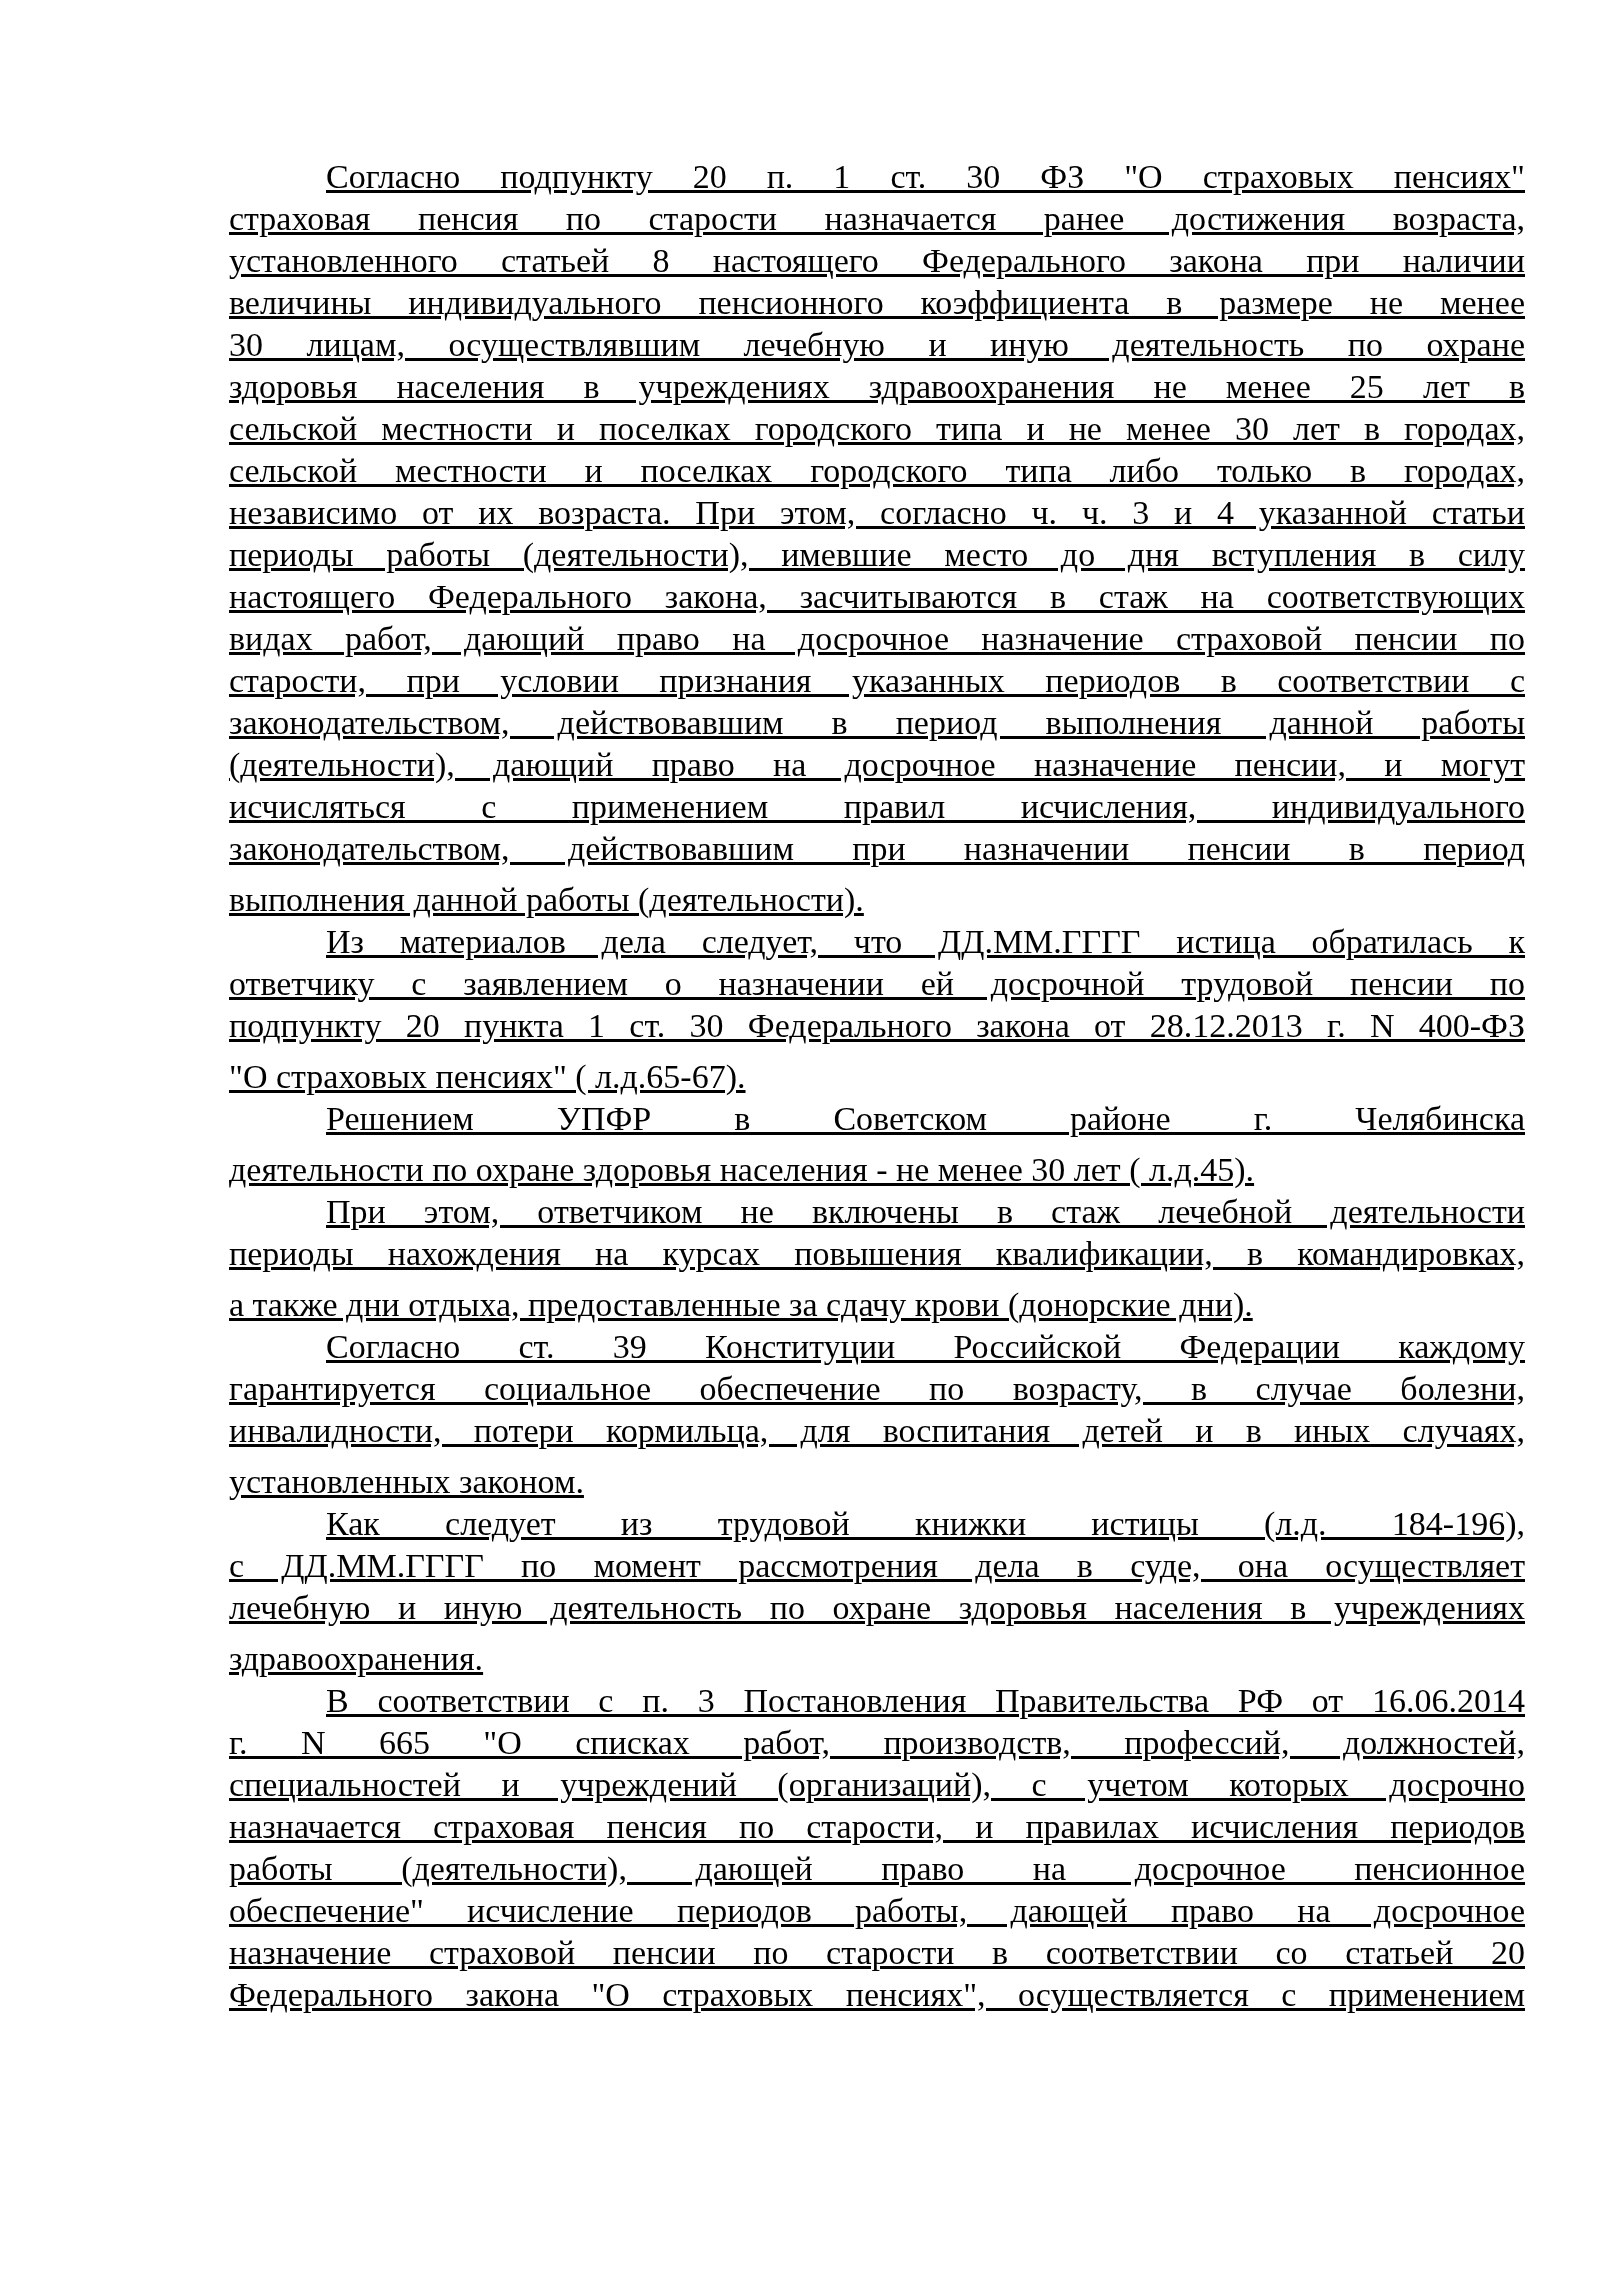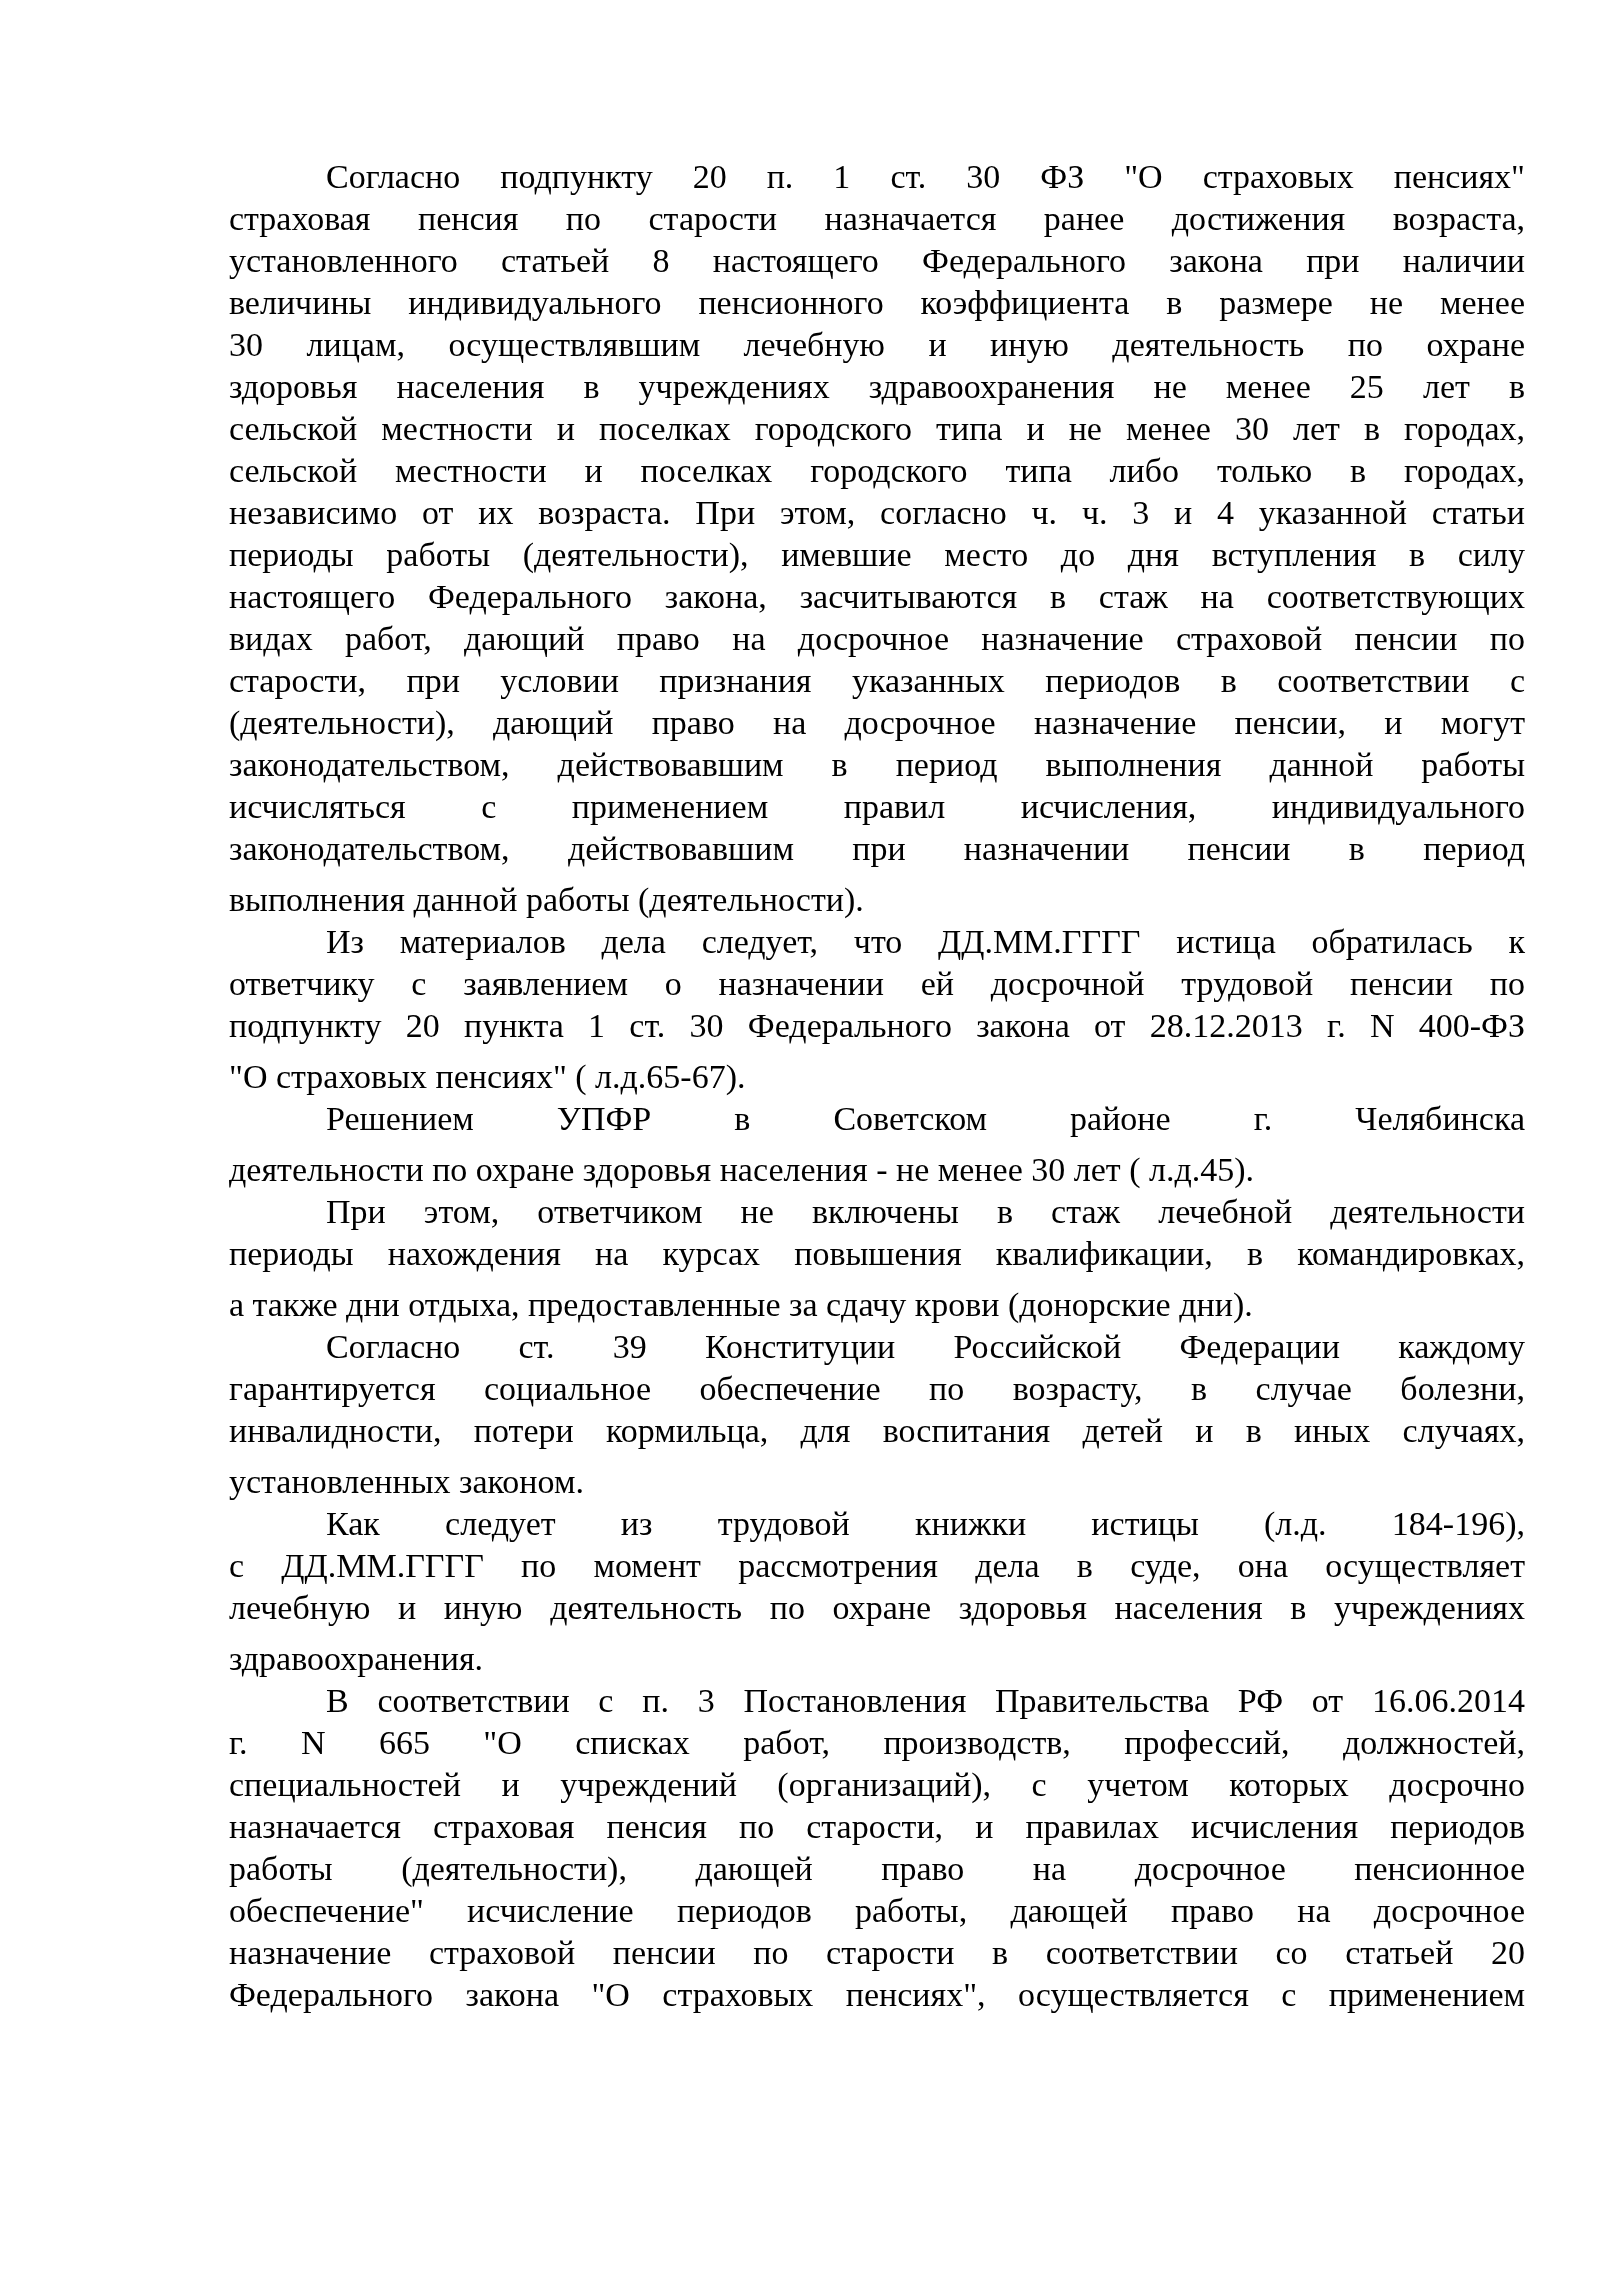--- a/index.html
+++ b/index.html
@@ -26,20 +26,21 @@
     color: #000000;
   }
   .paragraph {
     margin: 0;
     padding: 0;
   }
   .line {
     text-align: justify;
     text-align-last: justify;
     white-space: normal;
+    text-decoration: underline;
   }
   .line.first {
     text-indent: 97px;
   }
   .line.last {
     text-align-last: left;
     margin-top: 9px;
   }
 </style>
 </head>
@@ -54,22 +55,22 @@
         <div class="line">величины индивидуального пенсионного коэффициента в размере не менее</div>
         <div class="line">30 лицам, осуществлявшим лечебную и иную деятельность по охране</div>
         <div class="line">здоровья населения в учреждениях здравоохранения не менее 25 лет в</div>
         <div class="line">сельской местности и поселках городского типа и не менее 30 лет в городах,</div>
         <div class="line">сельской местности и поселках городского типа либо только в городах,</div>
         <div class="line">независимо от их возраста. При этом, согласно ч. ч. 3 и 4 указанной статьи</div>
         <div class="line">периоды работы (деятельности), имевшие место до дня вступления в силу</div>
         <div class="line">настоящего Федерального закона, засчитываются в стаж на соответствующих</div>
         <div class="line">видах работ, дающий право на досрочное назначение страховой пенсии по</div>
         <div class="line">старости, при условии признания указанных периодов в соответствии с</div>
+        <div class="line">законодательством, действовавшим в период выполнения данной работы</div>
         <div class="line">(деятельности), дающий право на досрочное назначение пенсии, и могут</div>
-        <div class="line">законодательством, действовавшим в период выполнения данной работы</div>
         <div class="line">исчисляться с применением правил исчисления, индивидуального</div>
         <div class="line">законодательством, действовавшим при назначении пенсии в период</div>
         <div class="line last">выполнения данной работы (деятельности).</div>
       </div>
       <div class="paragraph">
         <div class="line first">Из материалов дела следует, что ДД.ММ.ГГГГ истица обратилась к</div>
         <div class="line">ответчику с заявлением о назначении ей досрочной трудовой пенсии по</div>
         <div class="line">подпункту 20 пункта 1 ст. 30 Федерального закона от 28.12.2013 г. N 400-ФЗ</div>
         <div class="line last">"О страховых пенсиях" ( л.д.65-67).</div>
       </div>

